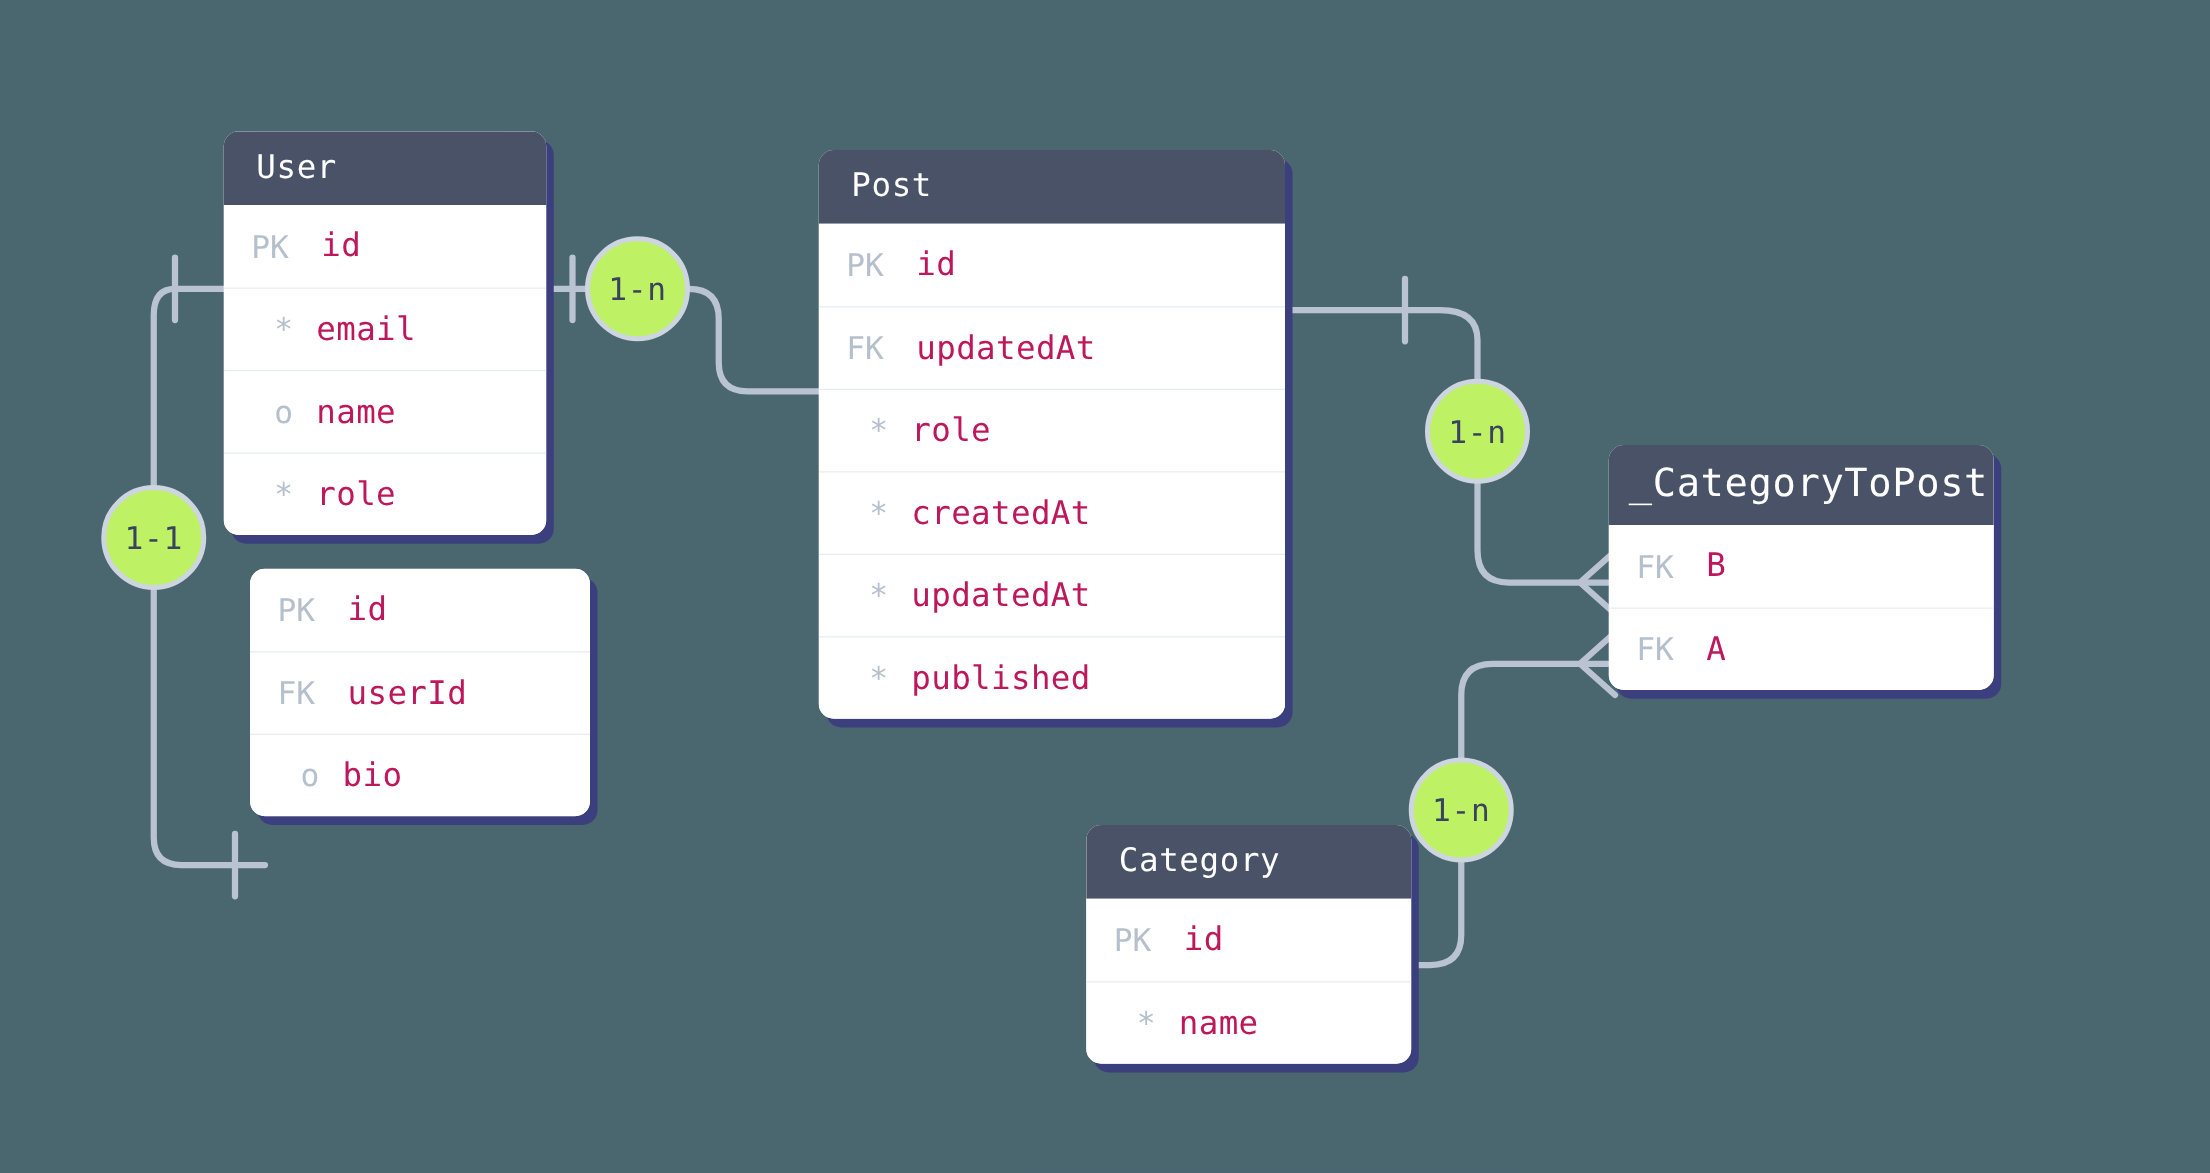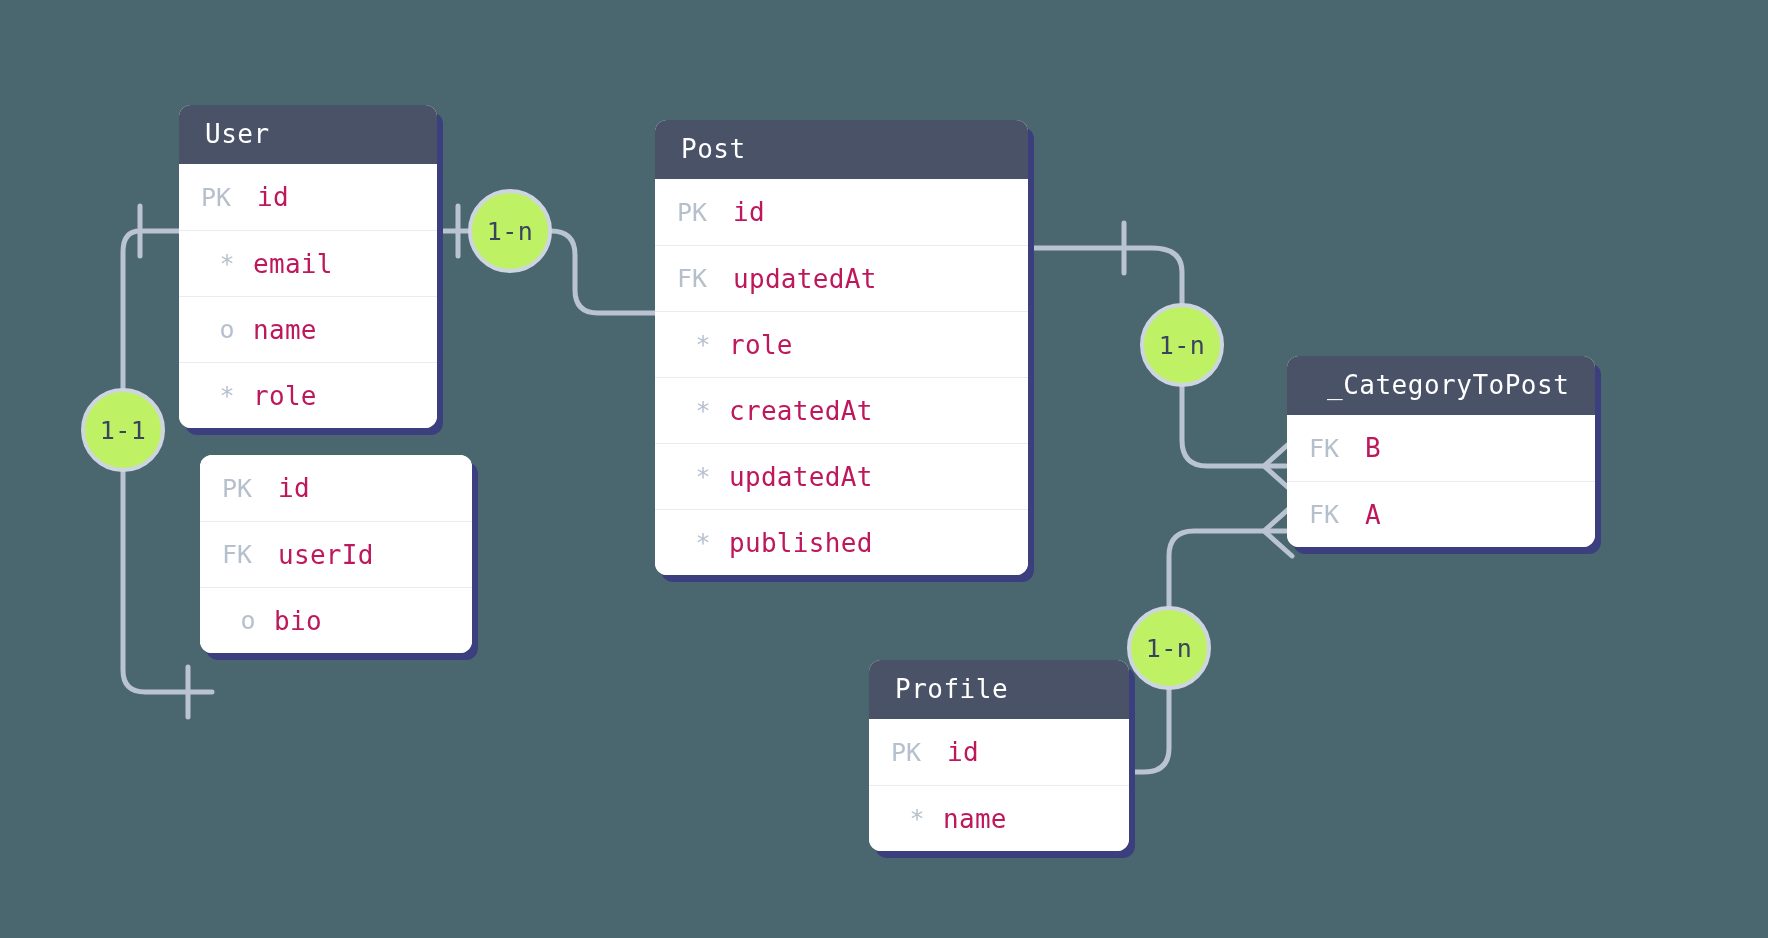--- a/index.html
+++ b/index.html
@@ -167,35 +167,35 @@
         <span class="fname">updatedAt</span>
       </div>
       <div class="field">
         <span class="key sym">*</span>
         <span class="fname">published</span>
       </div>
     </div>
   </div>
 
   <div class="entity" style="left:1273px; top:356px; width:308px;">
-    <div class="entity-header" style="font-size:26px; padding-left:40px;">_CategoryToPost</div>
+    <div class="entity-header" style="font-size:31px; padding-left:16px;">_CategoryToPost</div>
     <div class="entity-body">
       <div class="field">
         <span class="key">FK</span>
         <span class="fname">B</span>
       </div>
       <div class="field">
         <span class="key">FK</span>
         <span class="fname">A</span>
       </div>
     </div>
   </div>
 
   <div class="entity" style="left:855px; top:660px; width:260px;">
-    <div class="entity-header">Profile</div>
+    <div class="entity-header">Category</div>
     <div class="entity-body">
       <div class="field">
         <span class="key">PK</span>
         <span class="fname">id</span>
       </div>
       <div class="field">
         <span class="key sym">*</span>
         <span class="fname">name</span>
       </div>
     </div>

